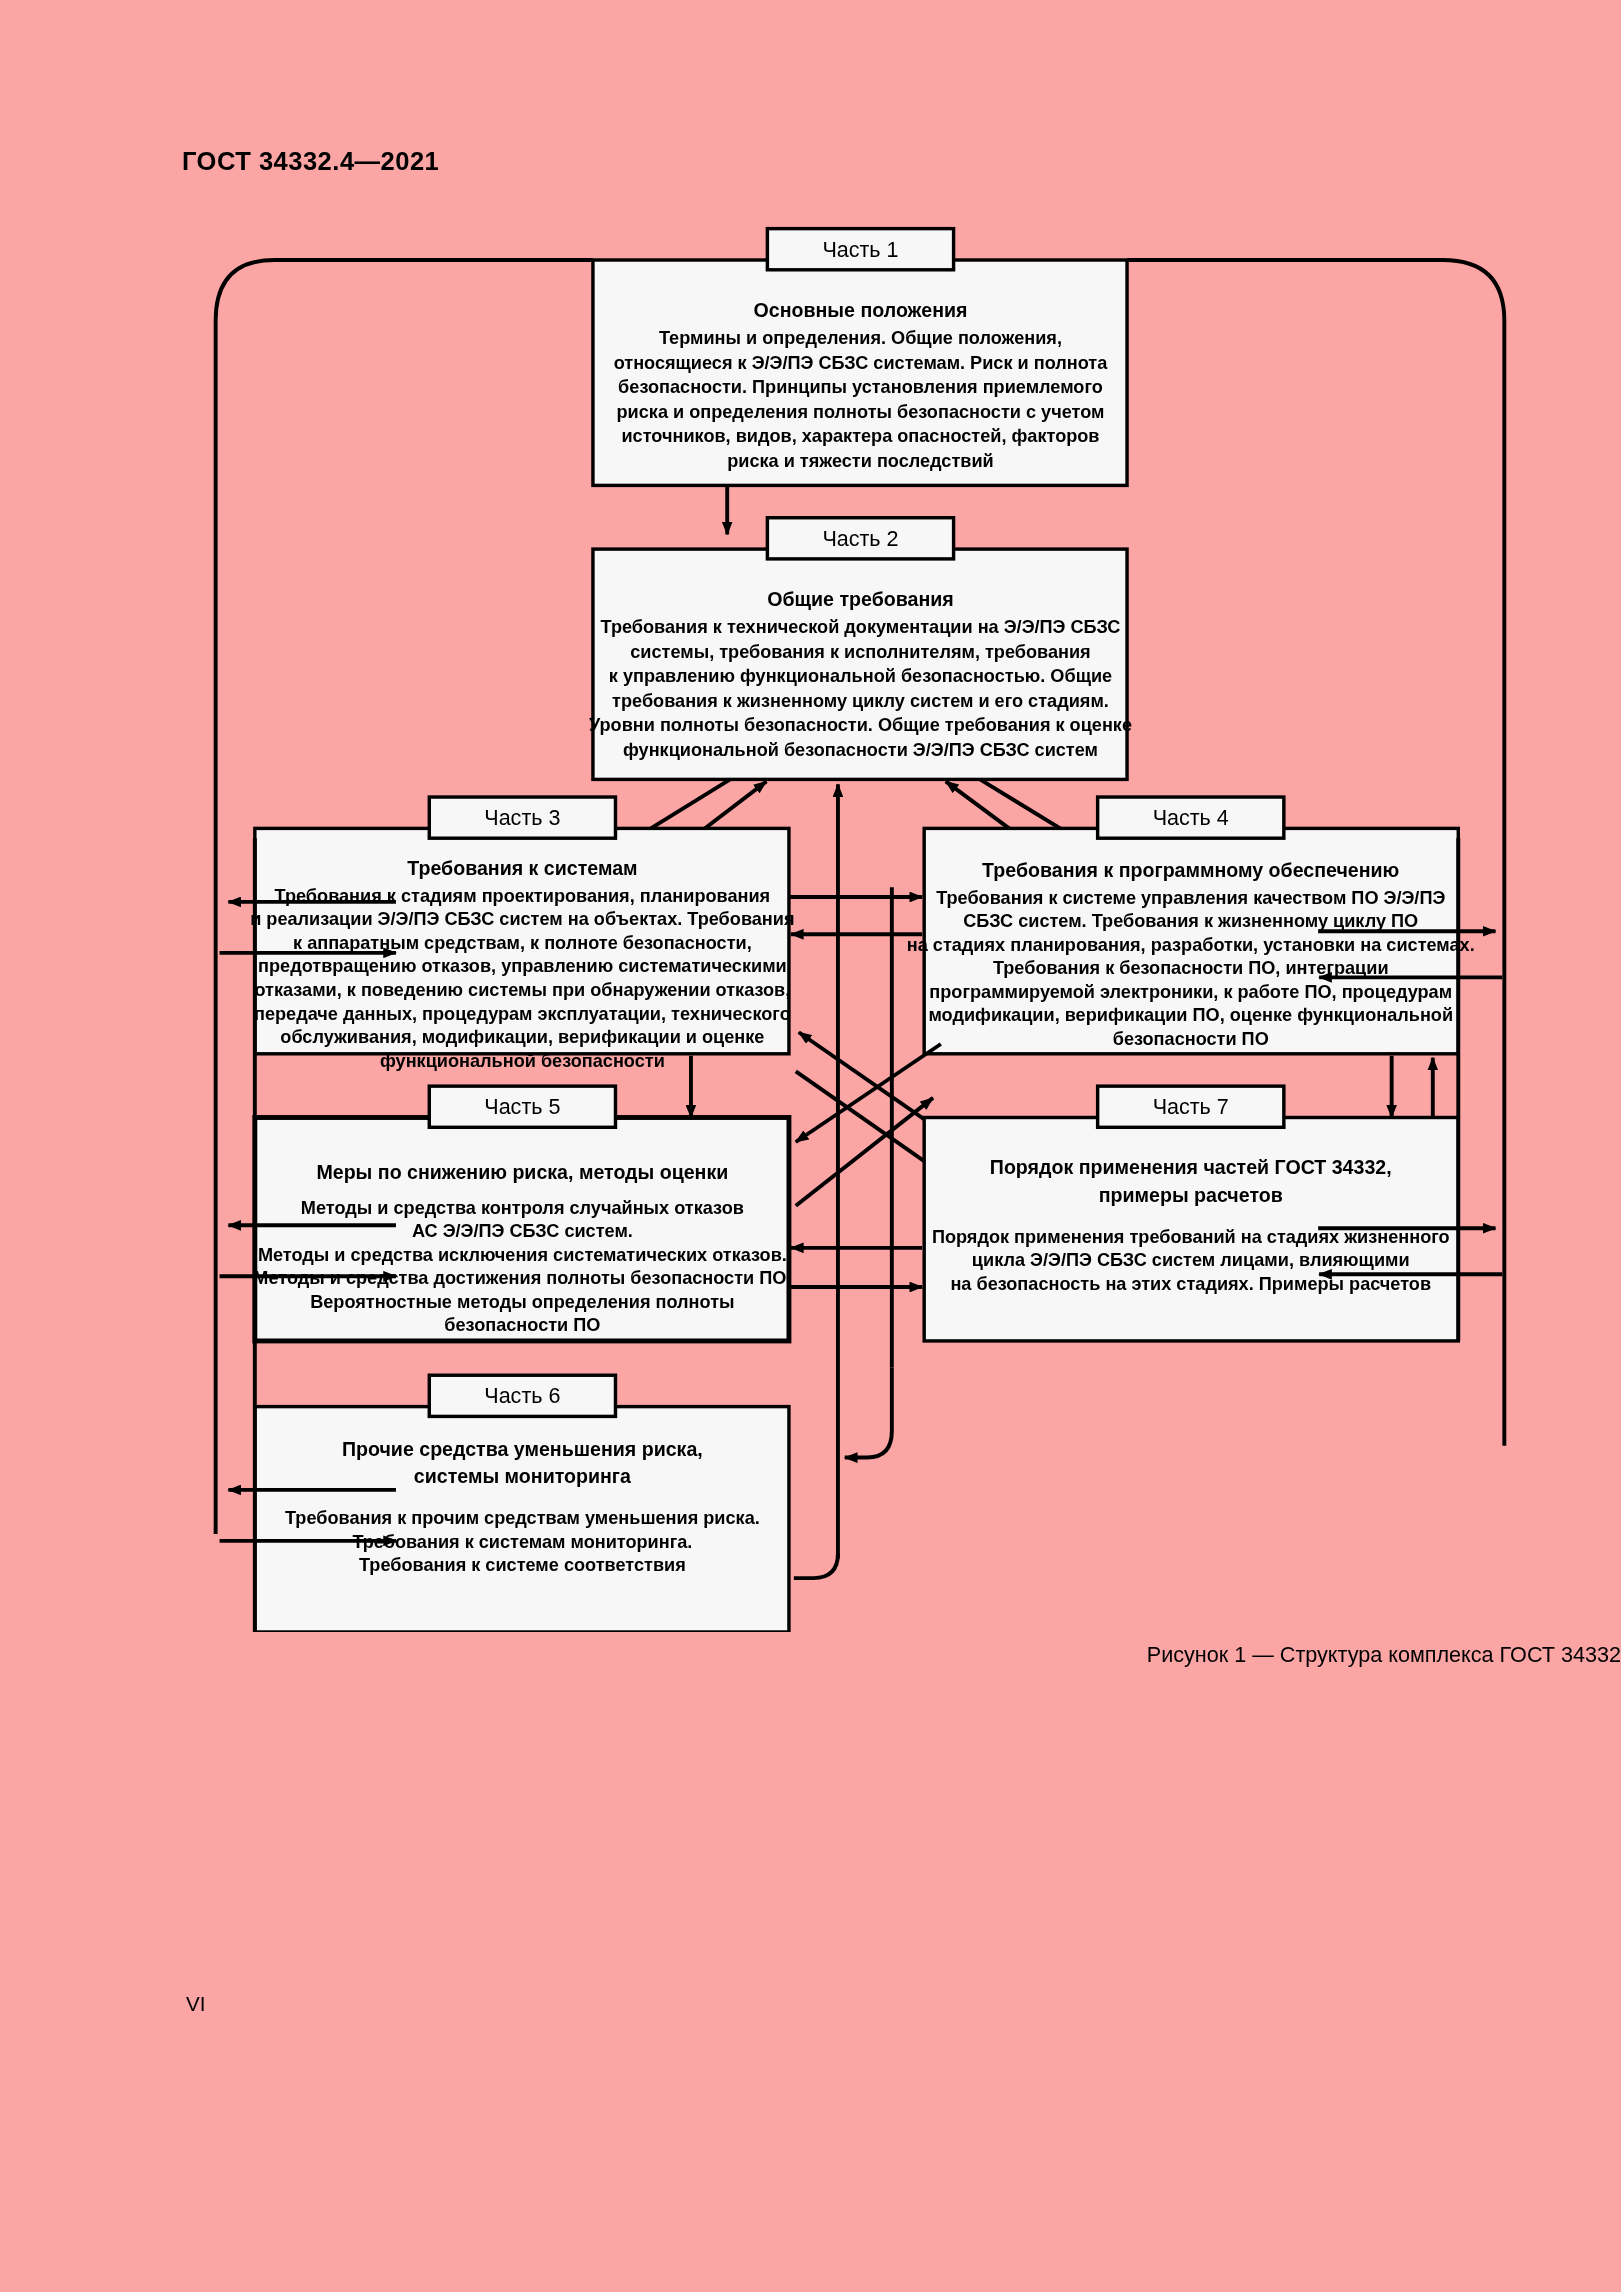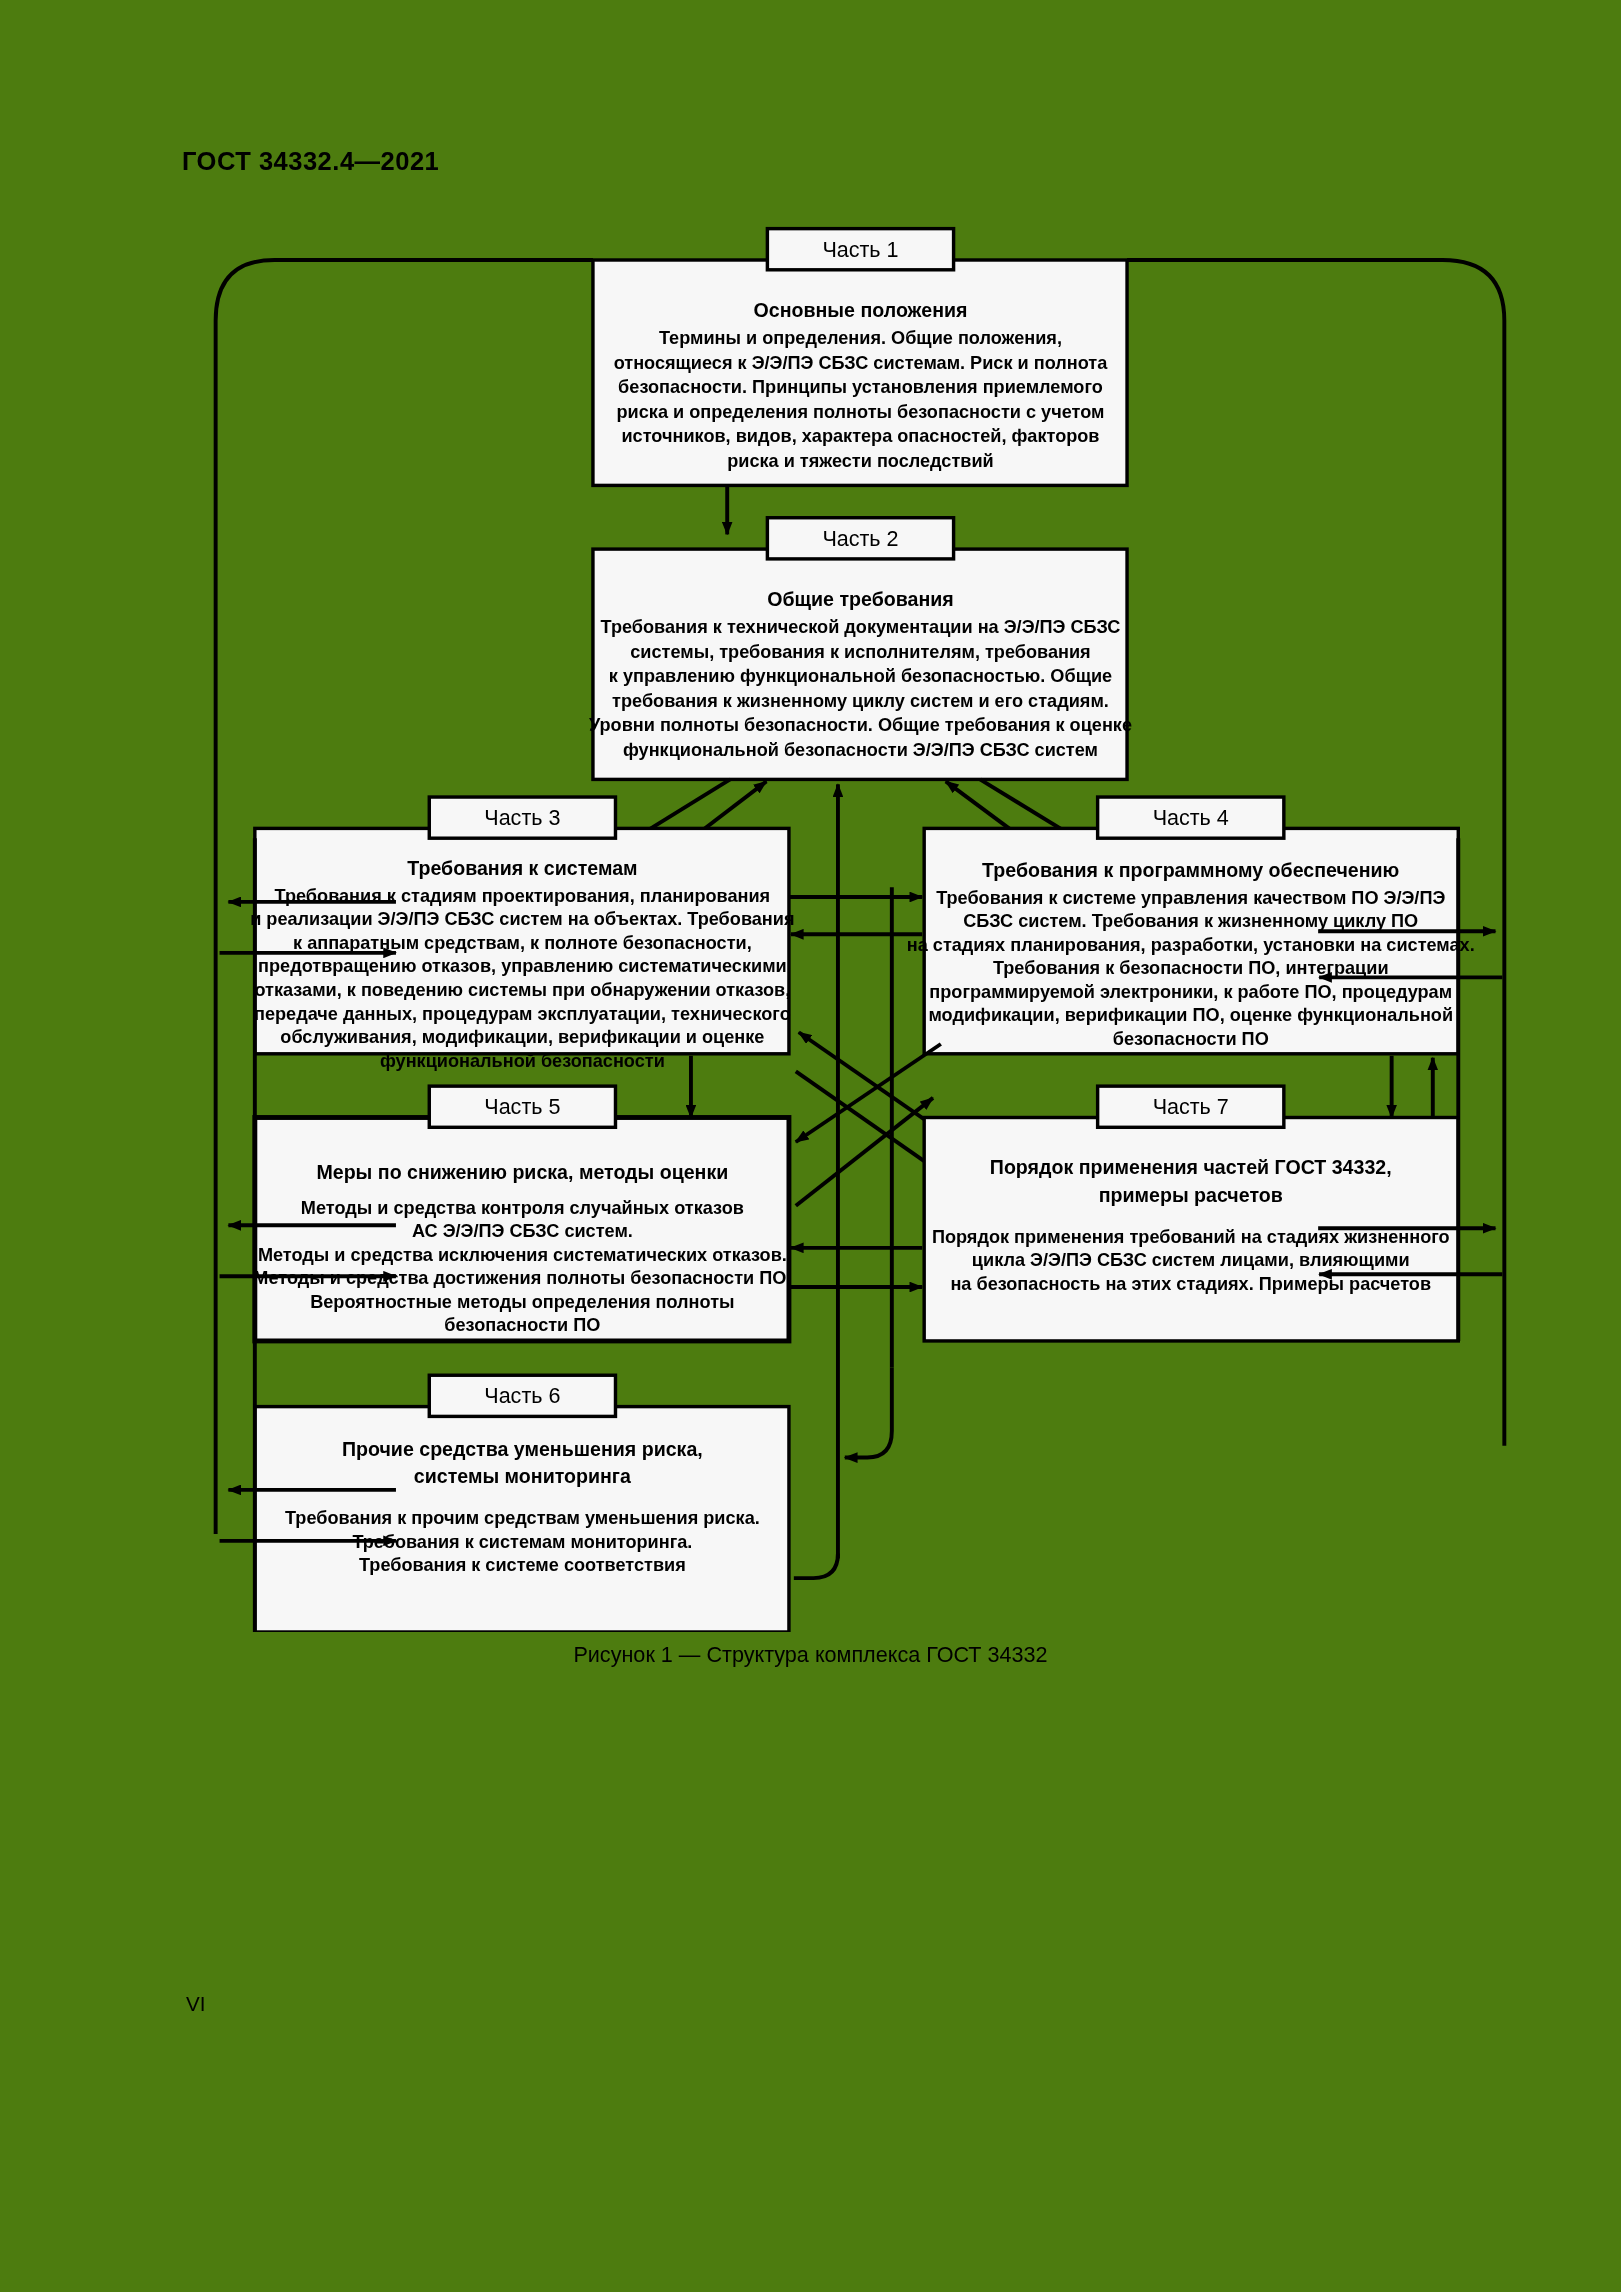--- a/index.html
+++ b/index.html
@@ -11,21 +11,21 @@
     width: 1621px;
     height: 2293px;
     font-family: "Liberation Sans", sans-serif;
     color: #000;
     position: relative;
     overflow: hidden;
   }
   #page {
     position: absolute;
     inset: 0;
-    background: #4d7c0f;
+    background: #fca5a5;
   }
   #doc-header {
     position: absolute;
     left: 182px;
     top: 147px;
     font-size: 25.5px;
     font-weight: bold;
     letter-spacing: 0.5px;
     white-space: nowrap;
   }
@@ -39,21 +39,21 @@
   svg#diagram {
     display: block;
     width: 1621px;
     height: 1421px;
   }
   #figure-caption {
     position: absolute;
     left: 0;
     top: 1642px;
     width: 1621px;
-    text-align: center;
+    text-align: right;
     font-size: 21.6px;
     font-family: "Liberation Sans", sans-serif;
   }
   #page-number {
     position: absolute;
     left: 186px;
     top: 1992px;
     font-size: 20.6px;
     font-family: "Liberation Sans", sans-serif;
   }

